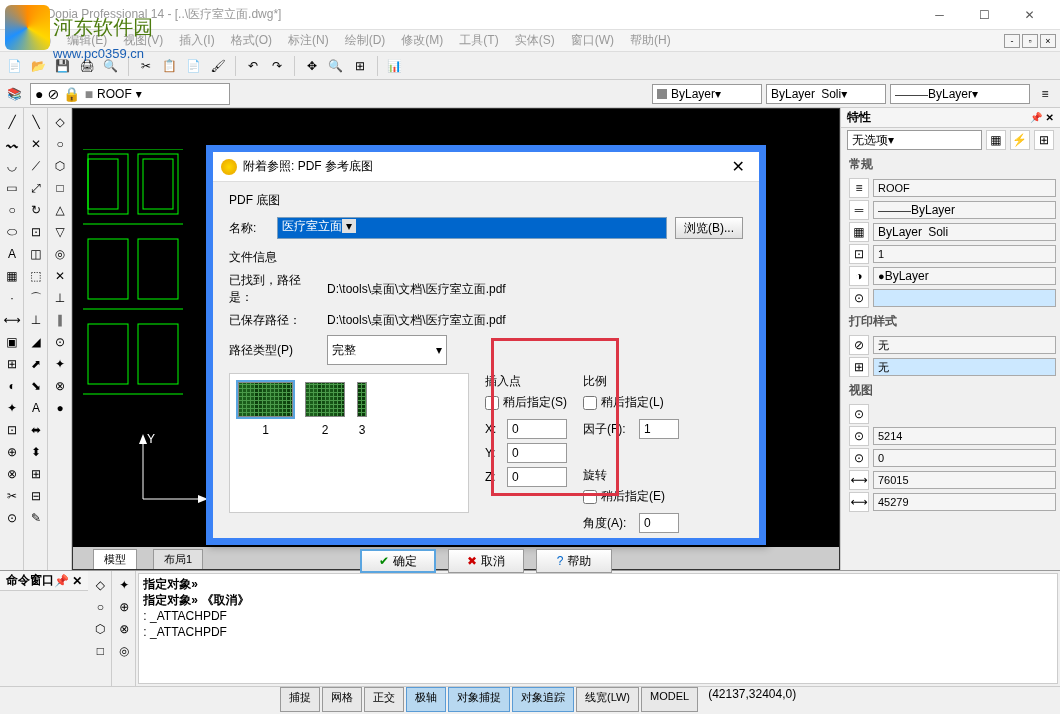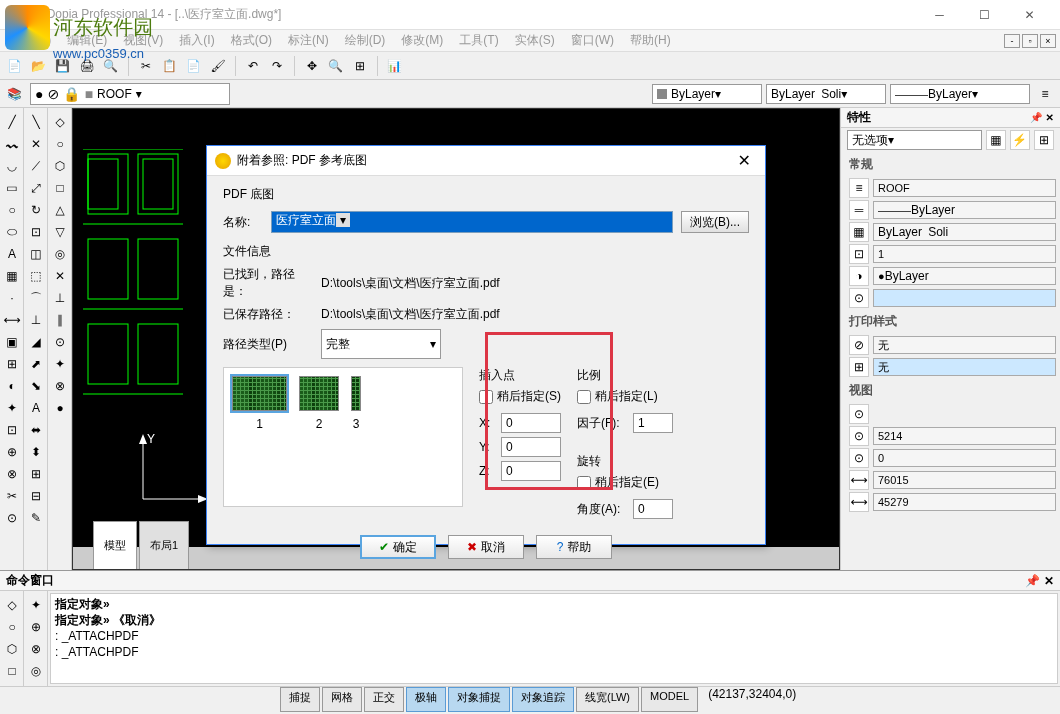--- a/index.html
+++ b/index.html
@@ -36,36 +36,36 @@
   .panelhead .pinbtn{margin-left:auto;font-size:10px}
   .proprow{display:flex;align-items:center;padding:2px 6px;gap:4px}
   .propselect{flex:1;height:20px;border:1px solid #999;background:#fff;display:flex;align-items:center;padding:0 4px}
   .propicon{width:20px;height:20px;border:1px solid #ccc;display:flex;align-items:center;justify-content:center;background:#fff}
   .sectionhead{padding:4px 8px;color:#555;font-weight:bold}
   .propline{display:flex;align-items:center;padding:1px 4px 1px 8px;gap:4px}
   .propbox{flex:1;height:18px;border:1px solid #aaa;background:#f5f5f5;display:flex;align-items:center;padding:0 4px;font-size:11px}
   .propbox.sel{background:#cce8ff}
   
   .tabstrip{height:22px;background:#f0f0f0;border-top:1px solid #ccc;display:flex;align-items:flex-end;padding:0 20px}
-  .tab{padding:16px 10px;border:1px solid #999;border-bottom:none;background:#e0e0e0;margin-right:2px;font-size:11px}
+  .tab{padding:2px 10px;border:1px solid #999;border-bottom:none;background:#e0e0e0;margin-right:16px;font-size:11px}
   .tab.active{background:#fff}
   
-  .cmdwin{height:116px;border-top:1px solid #999;display:flex;flex-direction:column}
+  .cmdwin{height:116px;border-top:1px solid #999;display:flex;flex-direction:row}
   .cmdhead{height:20px;background:#f5f5f5;border-bottom:1px solid #ccc;padding:0 6px;display:flex;align-items:center;font-weight:bold}
   .cmdbody{flex:1;display:flex}
   .cmdbody .vtoolbar{border-right:1px solid #ccc}
   .cmdtext{flex:1;background:#fff;padding:2px 4px;font-size:11px;line-height:16px;overflow:hidden;border:1px solid #ccc;margin:2px}
   .cmdtext .bold{font-weight:bold}
   
   .statusbar{height:26px;background:#f0f0f0;border-top:1px solid #ccc;display:flex;padding:0 8px;gap:2px}
   .statbtn{padding:2px 8px;border:1px solid #999;background:#e8e8e8;font-size:11px}
   .statbtn.on{background:#b8d8f0;border-color:#5a9bd5}
   .statusbar .coords{margin-left:8px}
   
-  .dlg{position:absolute;left:206px;top:145px;width:560px;height:400px;background:#f0f0f0;border:1px solid #3b82f6;box-shadow:2px 2px 8px rgba(0,0,0,.3)}
+  .dlg{position:absolute;left:206px;top:145px;width:560px;height:400px;background:#f0f0f0;border:7px solid #3b82f6;box-shadow:2px 2px 8px rgba(0,0,0,.3)}
   .dlgtitle{height:30px;background:#fff;display:flex;align-items:center;padding:0 8px;border-bottom:1px solid #ddd}
   .dlgtitle .dlglogo{width:16px;height:16px;background:radial-gradient(circle,#ffd700,#e6a000);border-radius:50%;margin-right:6px}
   .dlgtitle .dclose{margin-left:auto;font-size:16px;padding:0 6px;font-family:Arial}
   .dlgbody{padding:10px 16px}
   .dlgrow{display:flex;align-items:center;margin-bottom:6px;gap:8px}
   .dlglabel{width:90px}
   .dlginput{flex:1;height:22px;border:1px solid #7b9ebd;background:#fff;padding:0 4px}
   .dlginput.blue{background:#0066cc;color:#fff}
   .dlgbtn{height:22px;padding:0 8px;border:1px solid #999;background:linear-gradient(#fff,#e0e0e0)}
   .dlgselect{width:120px;height:30px;border:1px solid #999;background:#fff;display:flex;align-items:center;padding:0 4px}
@@ -446,21 +446,21 @@
             <legend>比例</legend>
             <label class="checkbox">
                 <input type="checkbox" style="">
                 <span>稍后指定(L)</span>
               </label>
             <div class="coordrow">
                 <label style="width:50px">因子(F):</label>
                 <input style="width: 40px;" value="1">
               </div>
           </fieldset>
-          <fieldset class="fieldset" style="margin-top:16px">
+          <fieldset class="fieldset" style="margin-top:24px">
             <legend>旋转</legend>
             <label class="checkbox">
                 <input type="checkbox" style="">
                 <span>稍后指定(E)</span>
               </label>
             <div class="coordrow">
                 <label style="width:50px">角度(A):</label>
                 <input style="width: 40px;" value="0">
               </div>
           </fieldset>

